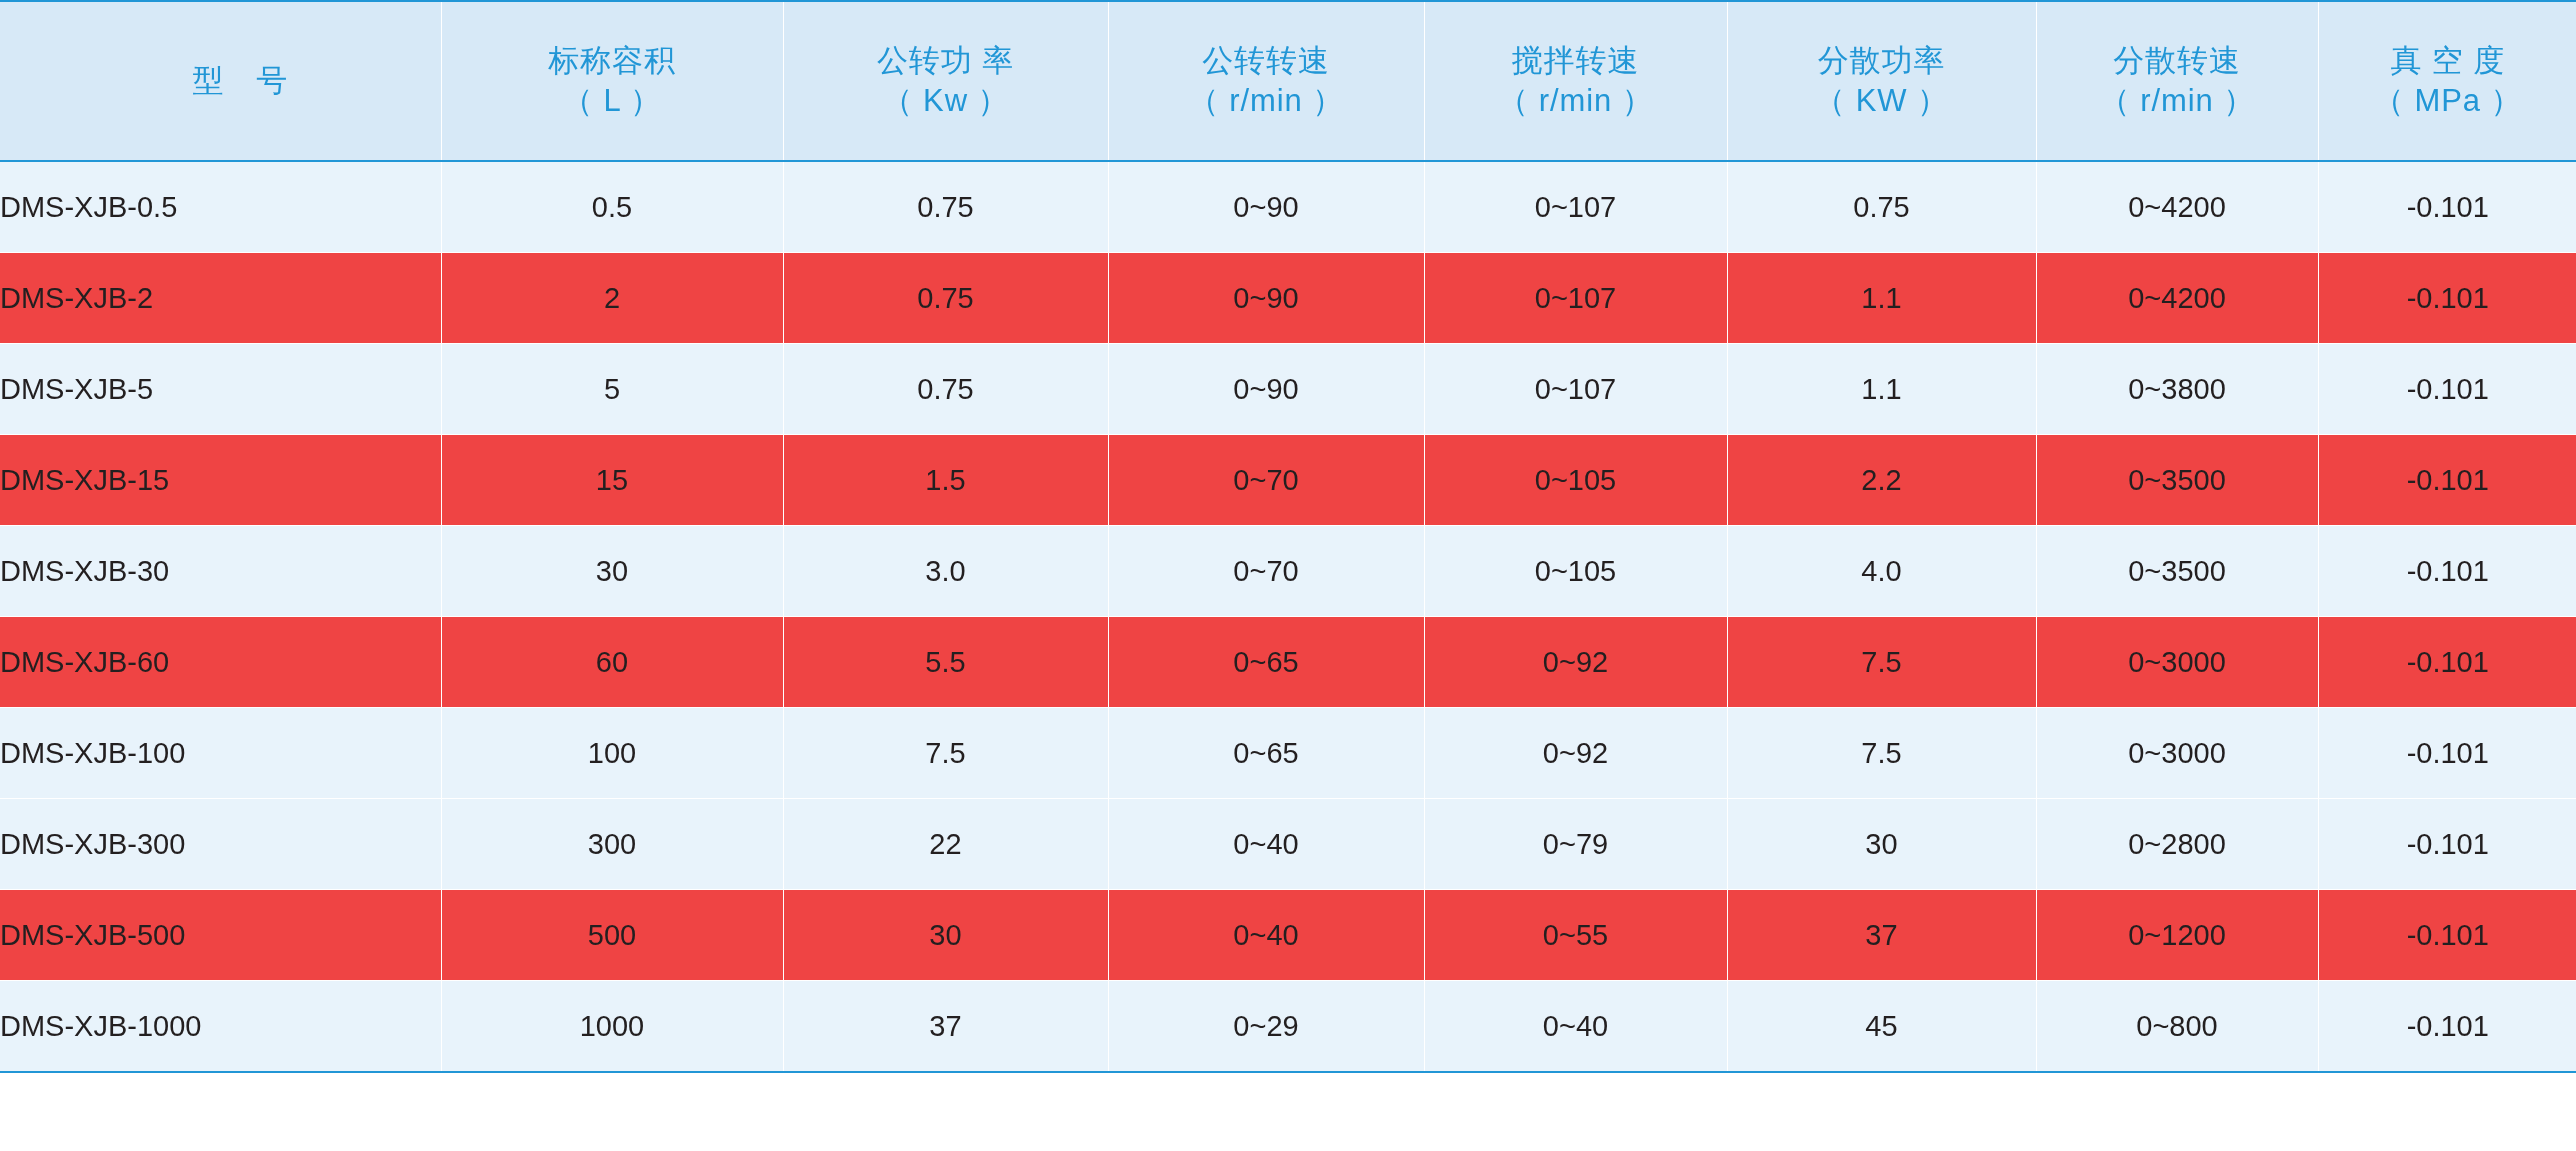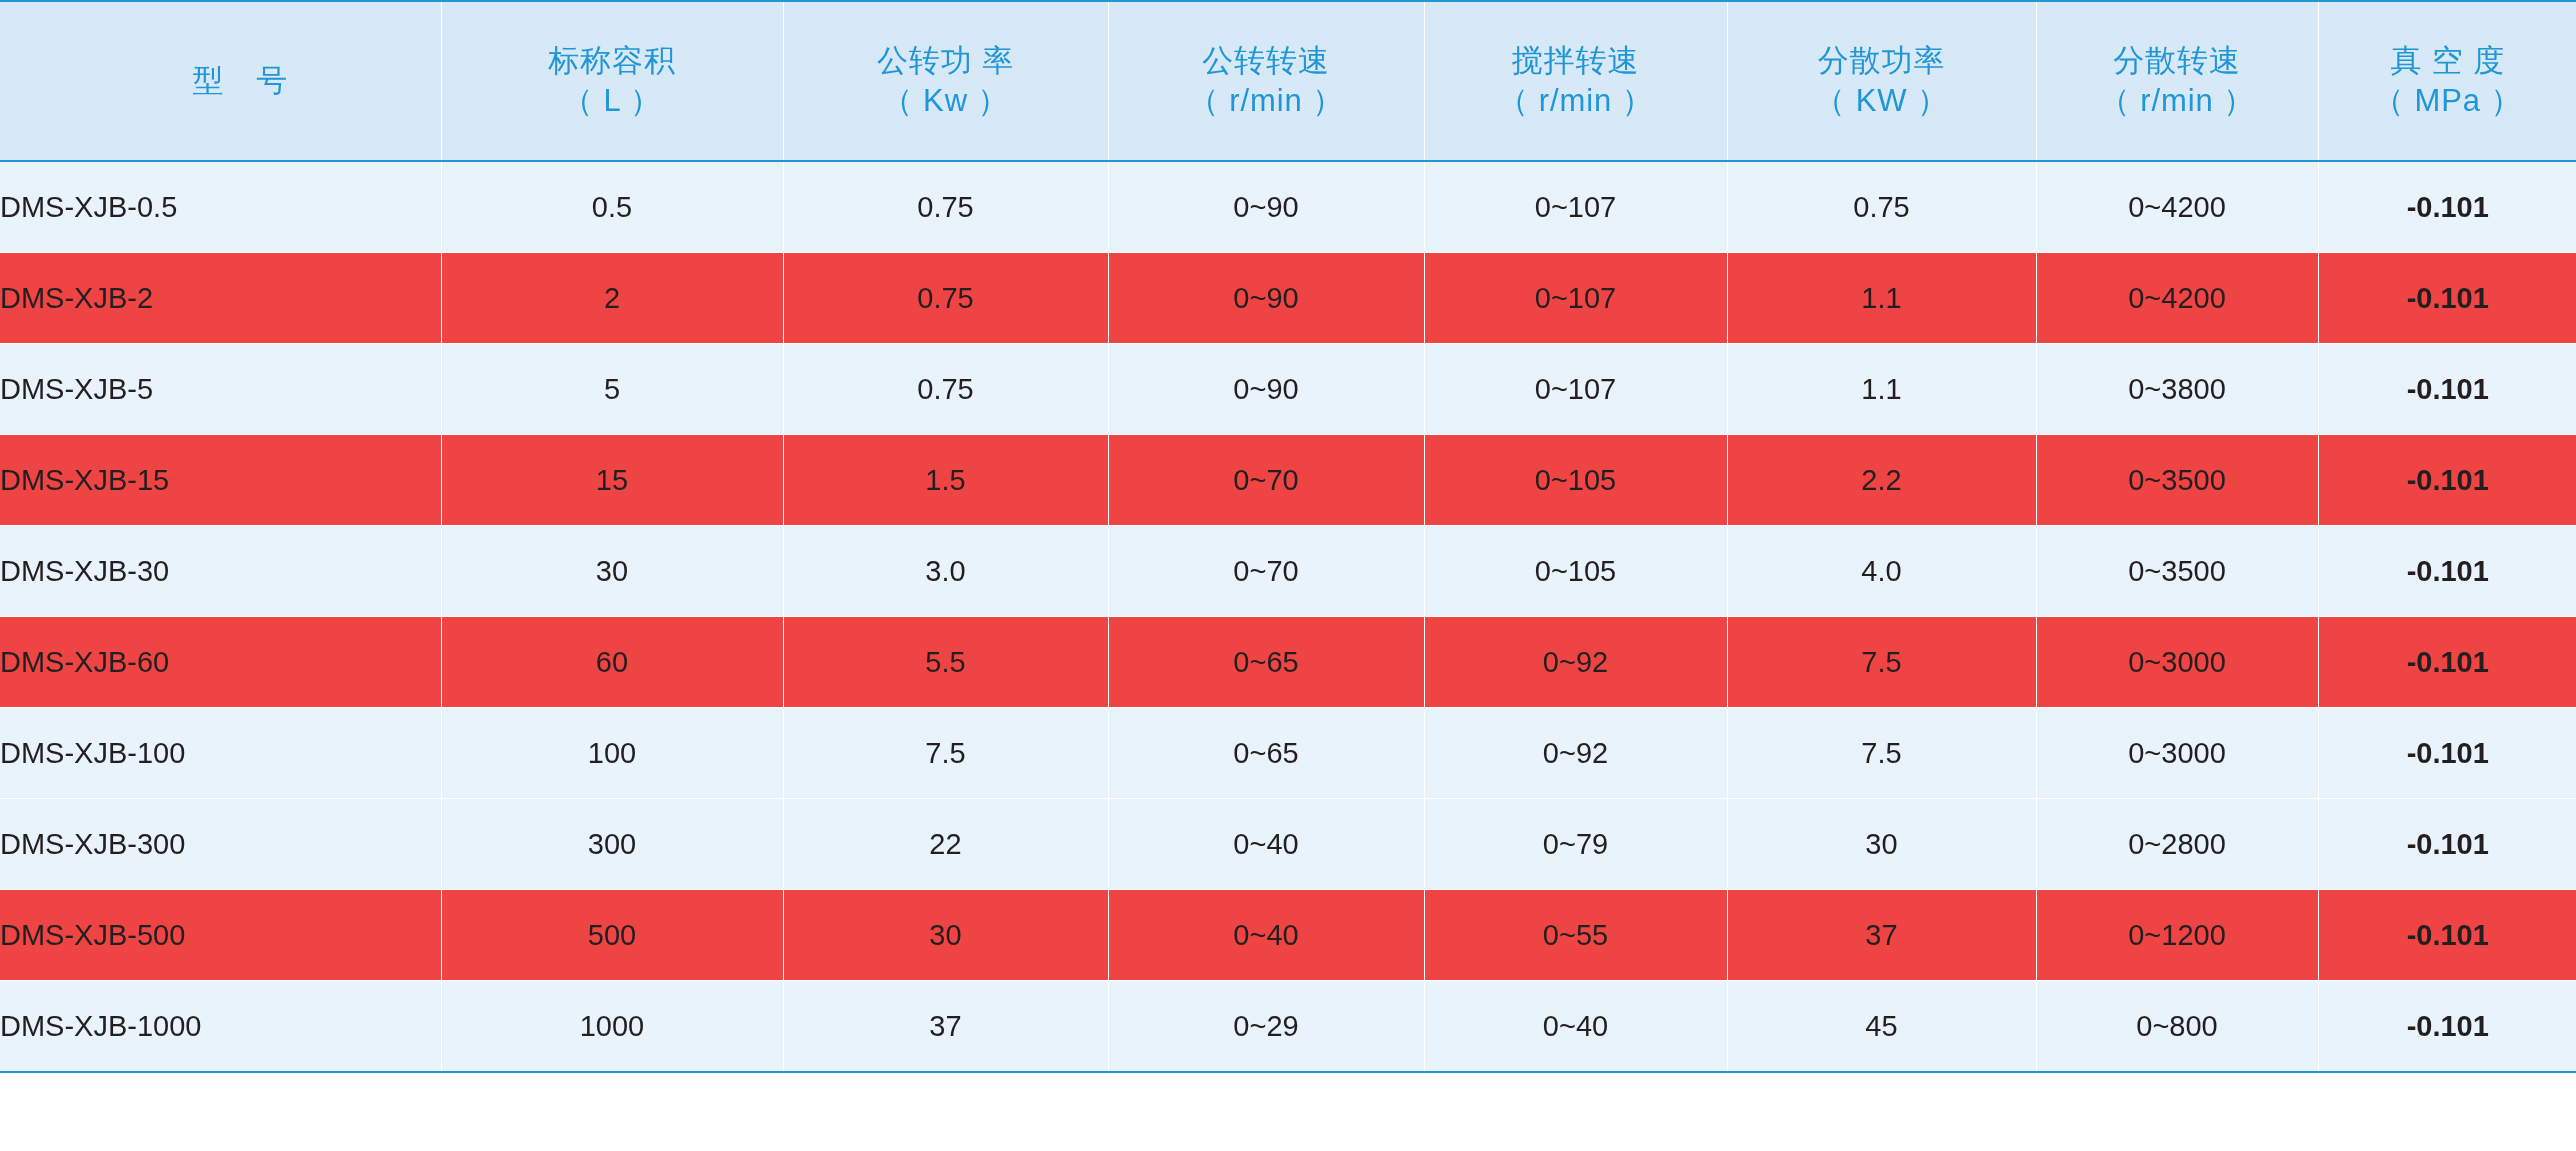--- a/index.html
+++ b/index.html
@@ -61,21 +61,21 @@
     color: #231f20;
     text-align: center;
     vertical-align: middle;
     height: 90px;
     padding: 0;
     border-bottom: 1.8px solid #ffffff;
     border-left: 1.8px solid #ffffff;
     border-right: 1.8px solid #ffffff;
   }
   tbody td:first-child { border-left: none; }
-  tbody td:last-child { border-right: none; font-weight: bold; }
+  tbody td:last-child { border-right: none; }
   tbody tr.odd td { background: #e8f3fb; }
   tbody tr.even td { background: #ef4444; }
   tbody tr:last-child td { border-bottom: 2.7px solid #2196d6; }
 
   tbody td.model {
     text-align: left;
   }
 </style>
 </head>
 <body>

